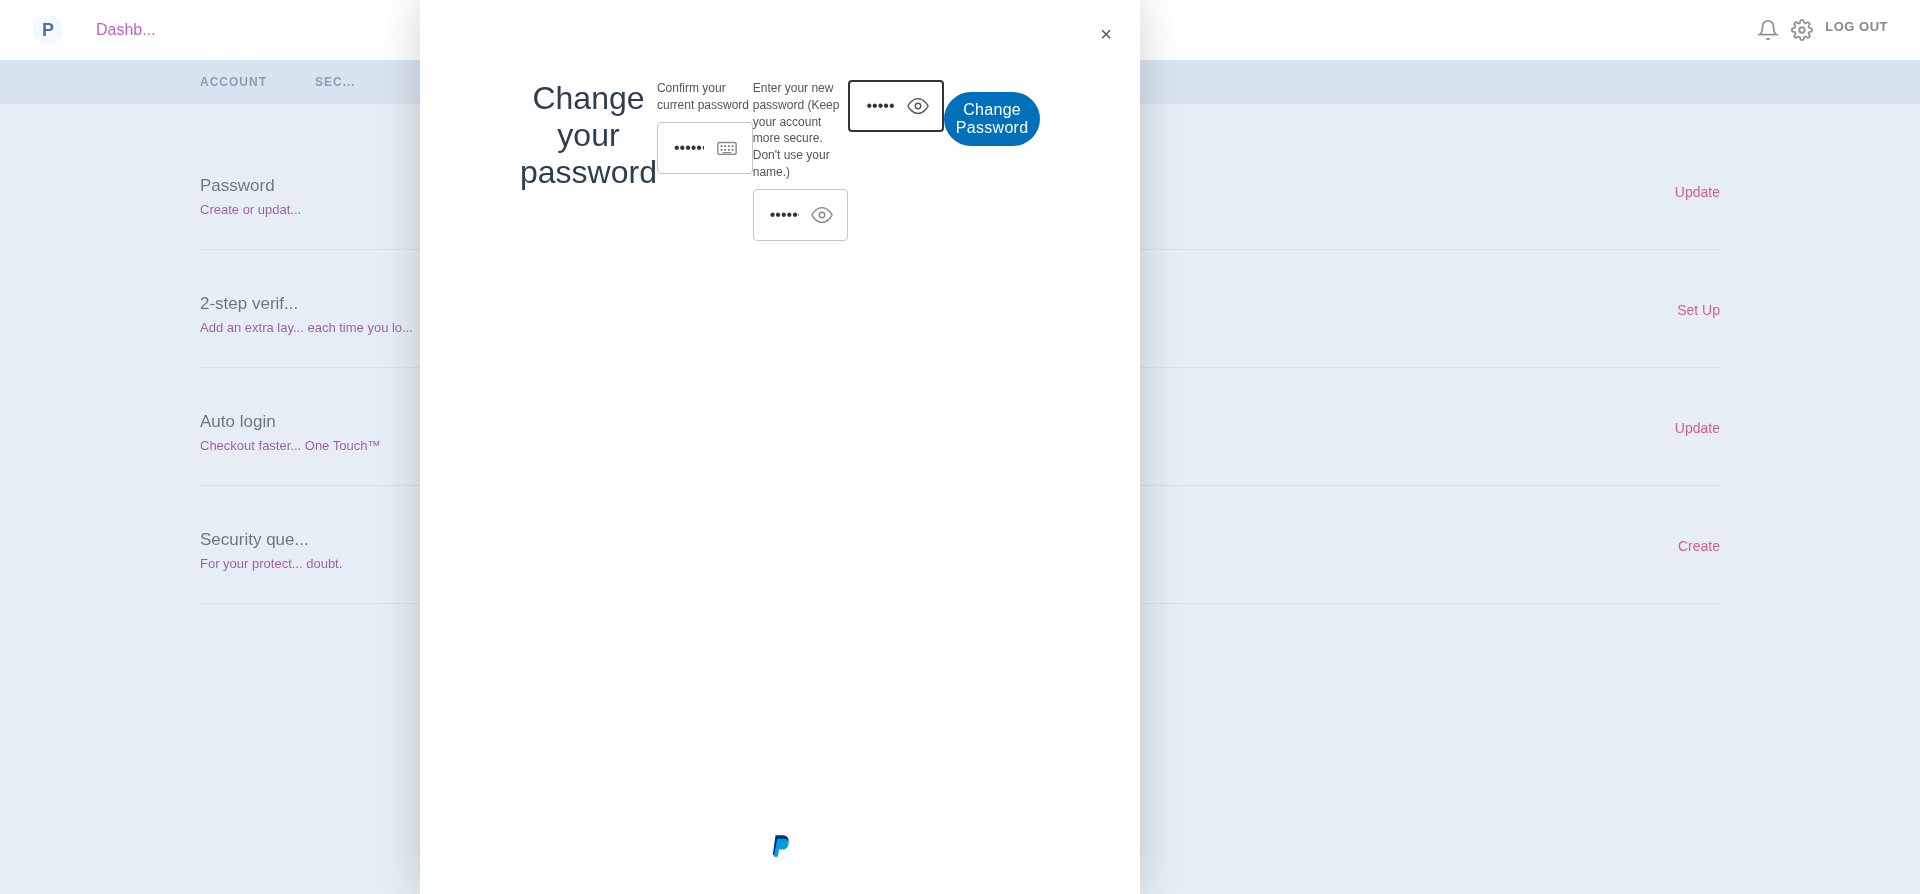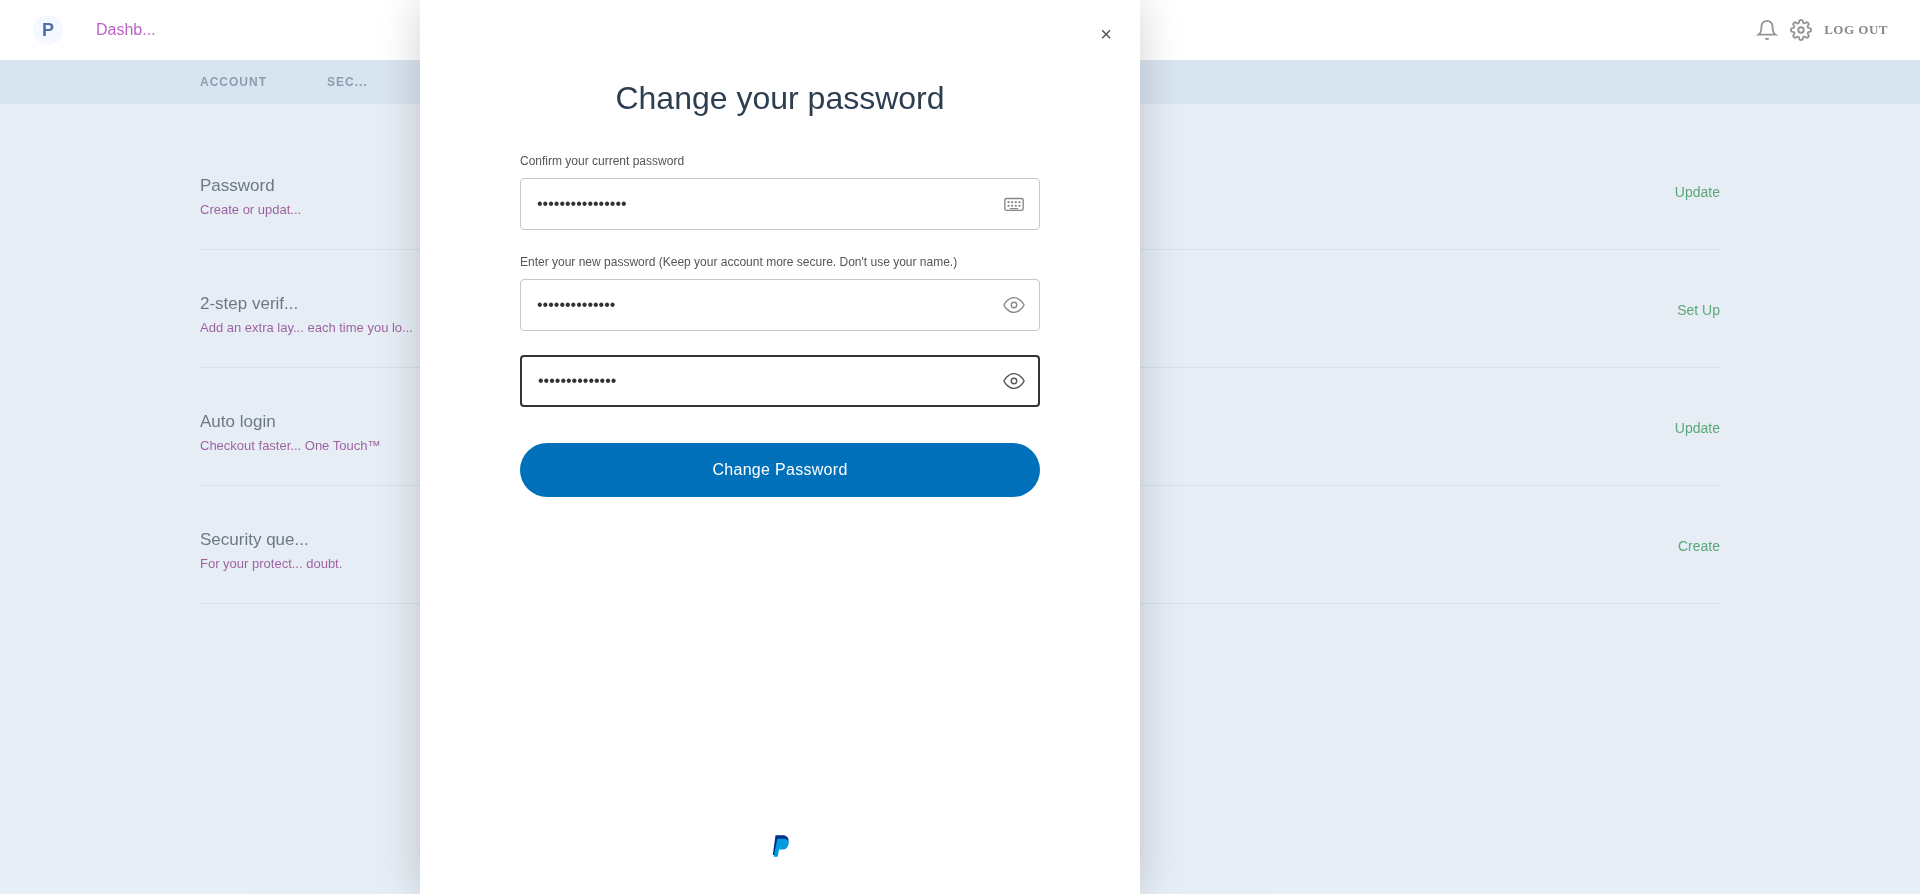--- a/index.html
+++ b/index.html
@@ -38,41 +38,39 @@
 
     .bg-nav-title {
       color: #a21caf;
       font-size: 16px;
       font-weight: 500;
       margin-right: auto;
     }
 
     .bg-nav-right {
       display: flex;
-      align-items: center;
       gap: 12px;
       margin-left: auto;
-      font-family: Liberation Serif, serif;
     }
 
     .bg-nav-logout {
       color: #555;
       font-size: 13px;
       font-weight: 600;
       letter-spacing: 0.5px;
     }
 
     
     .bg-subnav {
       background: #c8d9e8;
       height: 44px;
       display: flex;
       align-items: center;
       padding: 0 200px;
-      gap: 60px;
+      gap: 48px;
     }
 
     .bg-subnav-item {
       color: #3a5c7a;
       font-size: 12px;
       font-weight: 600;
       letter-spacing: 1px;
       text-transform: uppercase;
       opacity: 0.8;
     }
@@ -100,21 +98,21 @@
       font-weight: 400;
     }
 
     .bg-row-left p {
       font-size: 13px;
       color: #701a75;
       max-width: 280px;
     }
 
     .bg-row-action {
-      color: #15803d;
+      color: #be185d;
       font-size: 14px;
       font-weight: 500;
       margin-top: 8px;
     }
 
     
     .overlay-backdrop {
       position: absolute;
       inset: 0;
       background: rgba(255,255,255,0.3);
@@ -160,21 +158,21 @@
       color: #555;
       font-size: 20px;
       background: none;
       border: none;
     }
 
     .modal-body {
       width: 100%;
       padding: 80px 100px 60px;
       display: flex;
-      flex-direction: column;
+      flex-direction: row;
       align-items: flex-start;
     }
 
     .modal-title {
       font-size: 32px;
       font-weight: 300;
       color: #2c3e50;
       text-align: center;
       width: 100%;
       margin-bottom: 36px;

